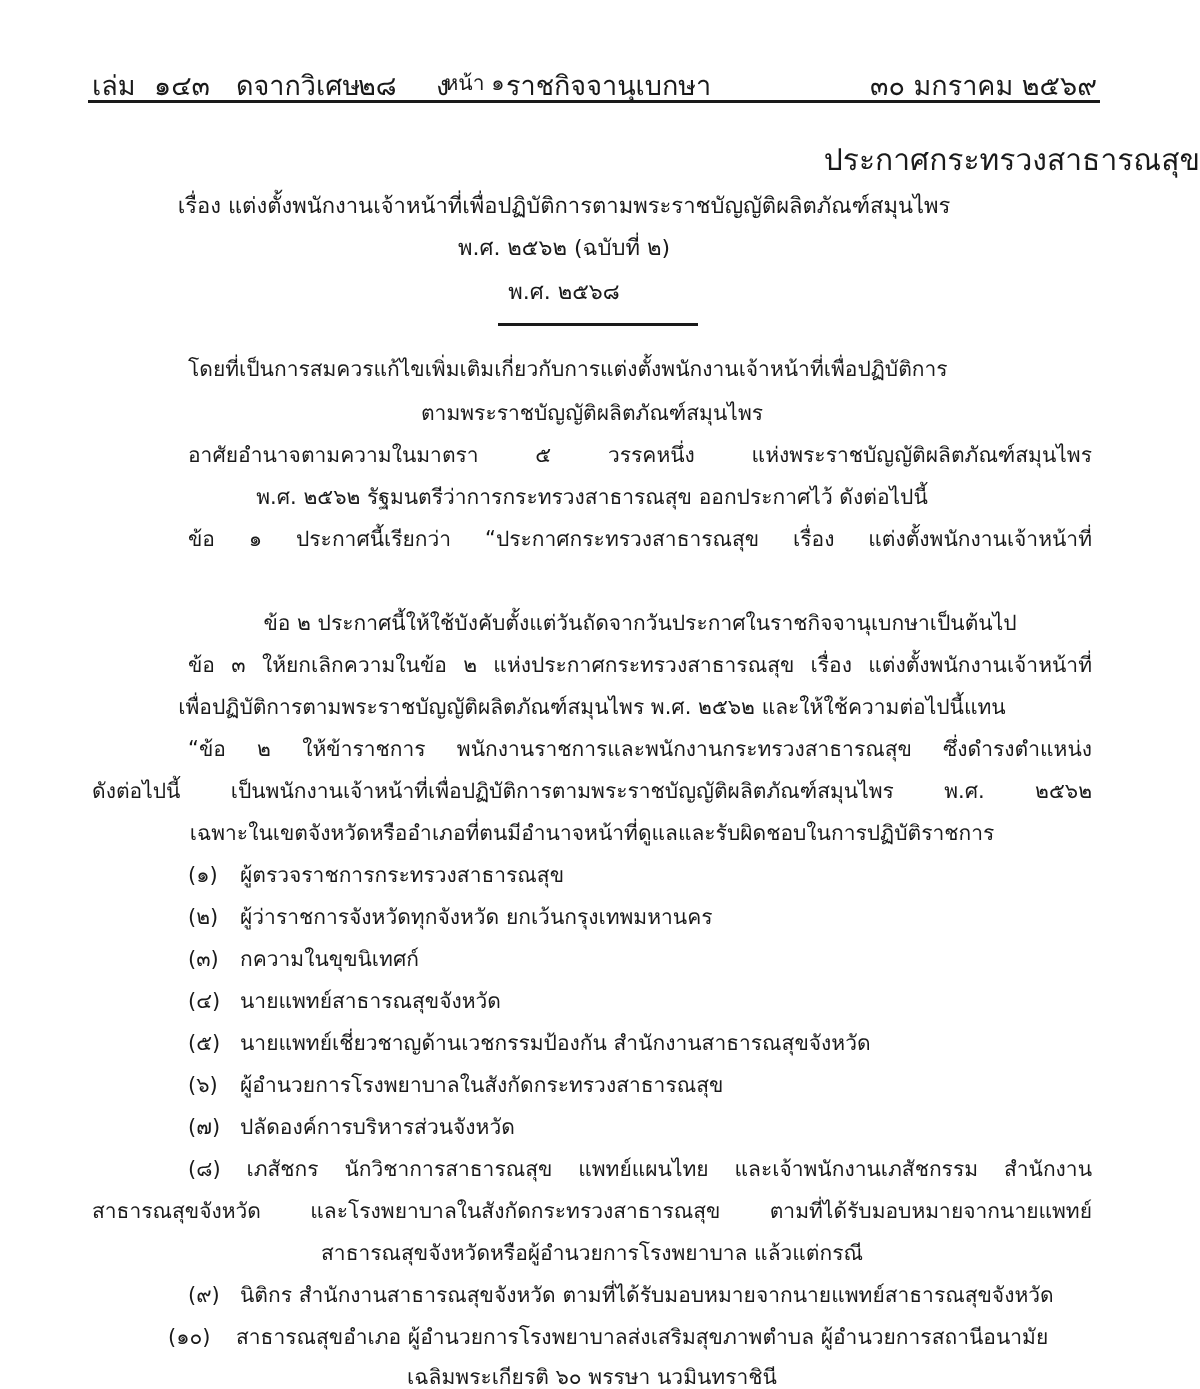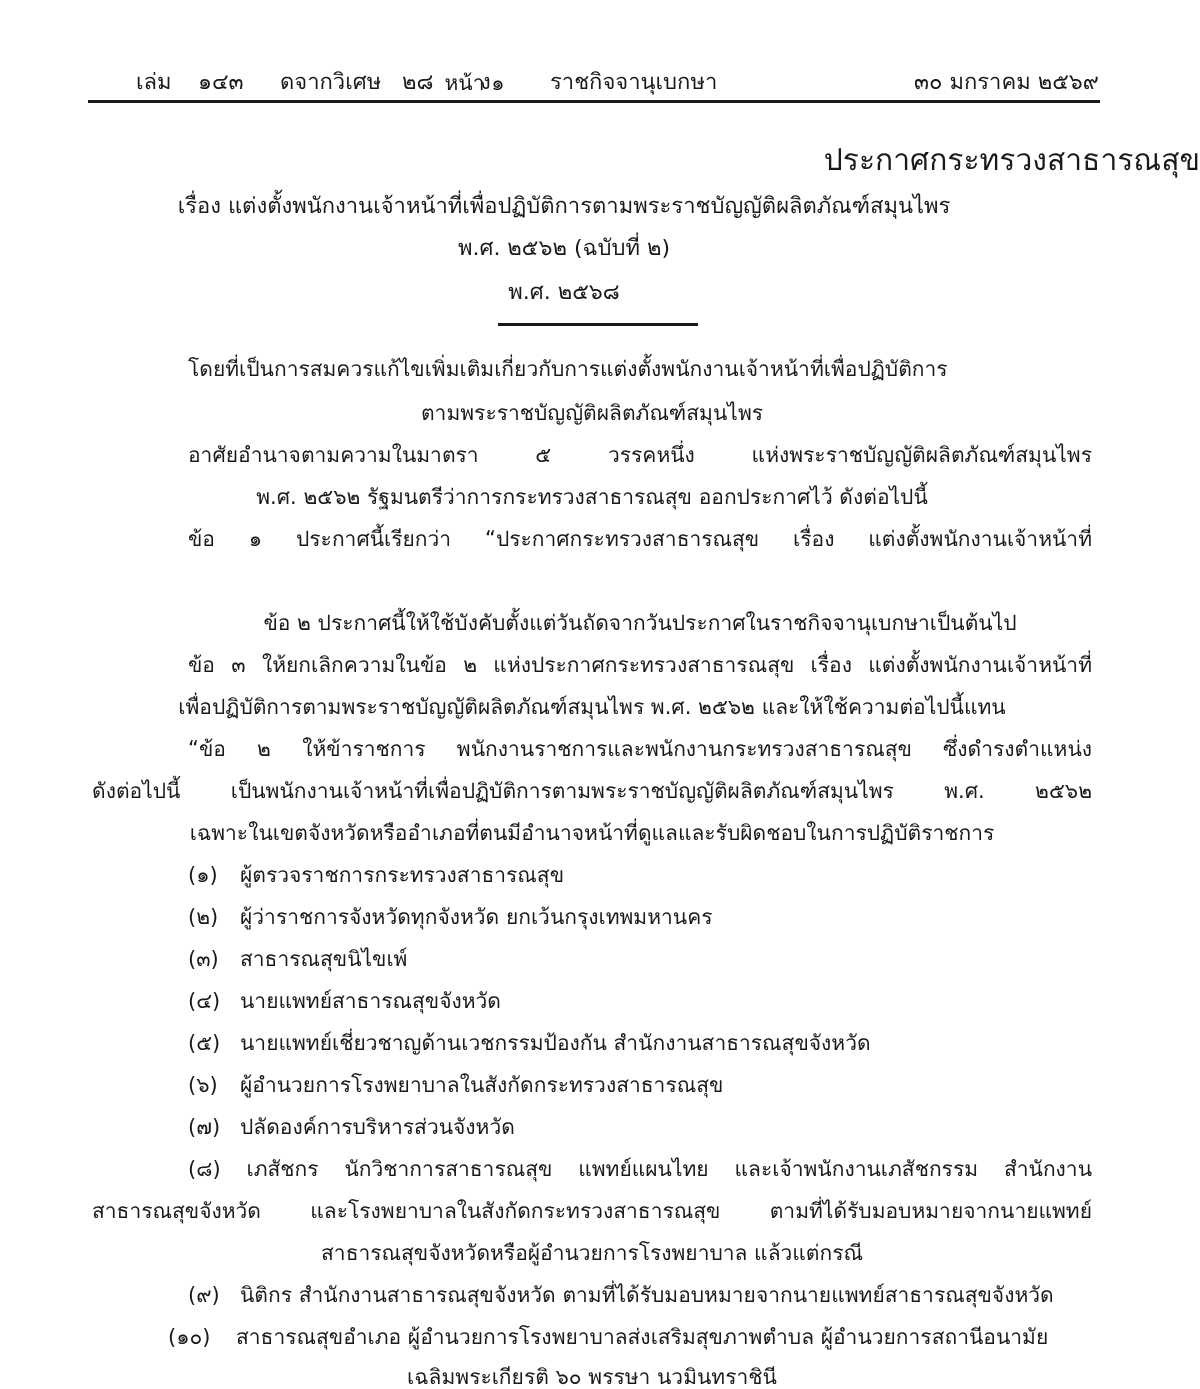--- a/index.html
+++ b/index.html
@@ -3,21 +3,21 @@
   <meta charset="utf-8">
   <style>
     html, body { margin: 0; padding: 0; background: #ffffff; }
     body {
       width: 1200px; height: 1389px; overflow: hidden; position: relative;
       font-family: "DejaVu Sans", "Liberation Sans", sans-serif;
       color: #1a1a1a;
     }
     .page { position: absolute; left: 0; top: 0; width: 1200px; height: 1389px; }
     .abs { position: absolute; white-space: nowrap; }
-    .hdr { font-size: 22px; top: 64px; margin-left: 44px; }
+    .hdr { font-size: 27px; top: 64px; }
     .pagenum { left: 0; width: 949px; text-align: center; top: 24px; font-size: 21px; margin-top: 42px; }
     .rule-top { position: absolute; left: 88px; top: 100px; width: 1012px; height: 3px; background: #1a1a1a; }
     .title { left: 0; width: 1200px; text-align: right; font-size: 30px; top: 136px; }
     .subtitle { left: 0; width: 1128px; text-align: center; font-size: 22px; }
     .rule-mid { position: absolute; left: 498px; top: 323px; width: 200px; height: 3px; background: #1a1a1a; }
     .line { position: absolute; left: 92px; width: 1000px; font-size: 21px; white-space: nowrap; text-align: center; }
     .just { text-align: justify; text-align-last: justify; }
     .ind { left: 188px; width: 904px; }
     .item { left: 188px; font-size: 21px; position: absolute; white-space: nowrap; }
     .item .num { display: inline-block; width: 52px; }
@@ -55,21 +55,21 @@
   <div class="line just ind" style="top:522px">ข้อ ๑ ประกาศนี้เรียกว่า “ประกาศกระทรวงสาธารณสุข เรื่อง แต่งตั้งพนักงานเจ้าหน้าที่</div>
   <div class="line ind" style="top:606px">ข้อ ๒ ประกาศนี้ให้ใช้บังคับตั้งแต่วันถัดจากวันประกาศในราชกิจจานุเบกษาเป็นต้นไป</div>
   <div class="line just ind" style="top:648px">ข้อ ๓ ให้ยกเลิกความในข้อ ๒ แห่งประกาศกระทรวงสาธารณสุข เรื่อง แต่งตั้งพนักงานเจ้าหน้าที่</div>
   <div class="line" style="top:690px">เพื่อปฏิบัติการตามพระราชบัญญัติผลิตภัณฑ์สมุนไพร พ.ศ. ๒๕๖๒ และให้ใช้ความต่อไปนี้แทน</div>
   <div class="line just ind" style="top:732px">“ข้อ ๒ ให้ข้าราชการ พนักงานราชการและพนักงานกระทรวงสาธารณสุข ซึ่งดำรงตำแหน่ง</div>
   <div class="line just" style="top:774px">ดังต่อไปนี้ เป็นพนักงานเจ้าหน้าที่เพื่อปฏิบัติการตามพระราชบัญญัติผลิตภัณฑ์สมุนไพร พ.ศ. ๒๕๖๒</div>
   <div class="line" style="top:816px">เฉพาะในเขตจังหวัดหรืออำเภอที่ตนมีอำนาจหน้าที่ดูแลและรับผิดชอบในการปฏิบัติราชการ</div>
 
   <div class="item" style="top:858px"><span class="num">(๑)</span><span>ผู้ตรวจราชการกระทรวงสาธารณสุข</span></div>
   <div class="item" style="top:900px"><span class="num">(๒)</span><span>ผู้ว่าราชการจังหวัดทุกจังหวัด ยกเว้นกรุงเทพมหานคร</span></div>
-  <div class="item" style="top:942px"><span class="num">(๓)</span><span>สาธารณสุขนิไขเพ์</span></div>
+  <div class="item" style="top:942px"><span class="num">(๓)</span><span>กความในขุขนิเทศก์</span></div>
   <div class="item" style="top:984px"><span class="num">(๔)</span><span>นายแพทย์สาธารณสุขจังหวัด</span></div>
   <div class="item" style="top:1026px"><span class="num">(๕)</span><span>นายแพทย์เชี่ยวชาญด้านเวชกรรมป้องกัน สำนักงานสาธารณสุขจังหวัด</span></div>
   <div class="item" style="top:1068px"><span class="num">(๖)</span><span>ผู้อำนวยการโรงพยาบาลในสังกัดกระทรวงสาธารณสุข</span></div>
   <div class="item" style="top:1110px"><span class="num">(๗)</span><span>ปลัดองค์การบริหารส่วนจังหวัด</span></div>
 
   <div class="line just ind" style="top:1152px">(๘) เภสัชกร นักวิชาการสาธารณสุข แพทย์แผนไทย และเจ้าพนักงานเภสัชกรรม สำนักงาน</div>
   <div class="line just" style="top:1194px">สาธารณสุขจังหวัด และโรงพยาบาลในสังกัดกระทรวงสาธารณสุข ตามที่ได้รับมอบหมายจากนายแพทย์</div>
   <div class="line" style="top:1236px">สาธารณสุขจังหวัดหรือผู้อำนวยการโรงพยาบาล แล้วแต่กรณี</div>
 
   <div class="item" style="top:1278px"><span class="num">(๙)</span><span>นิติกร สำนักงานสาธารณสุขจังหวัด ตามที่ได้รับมอบหมายจากนายแพทย์สาธารณสุขจังหวัด</span></div>

